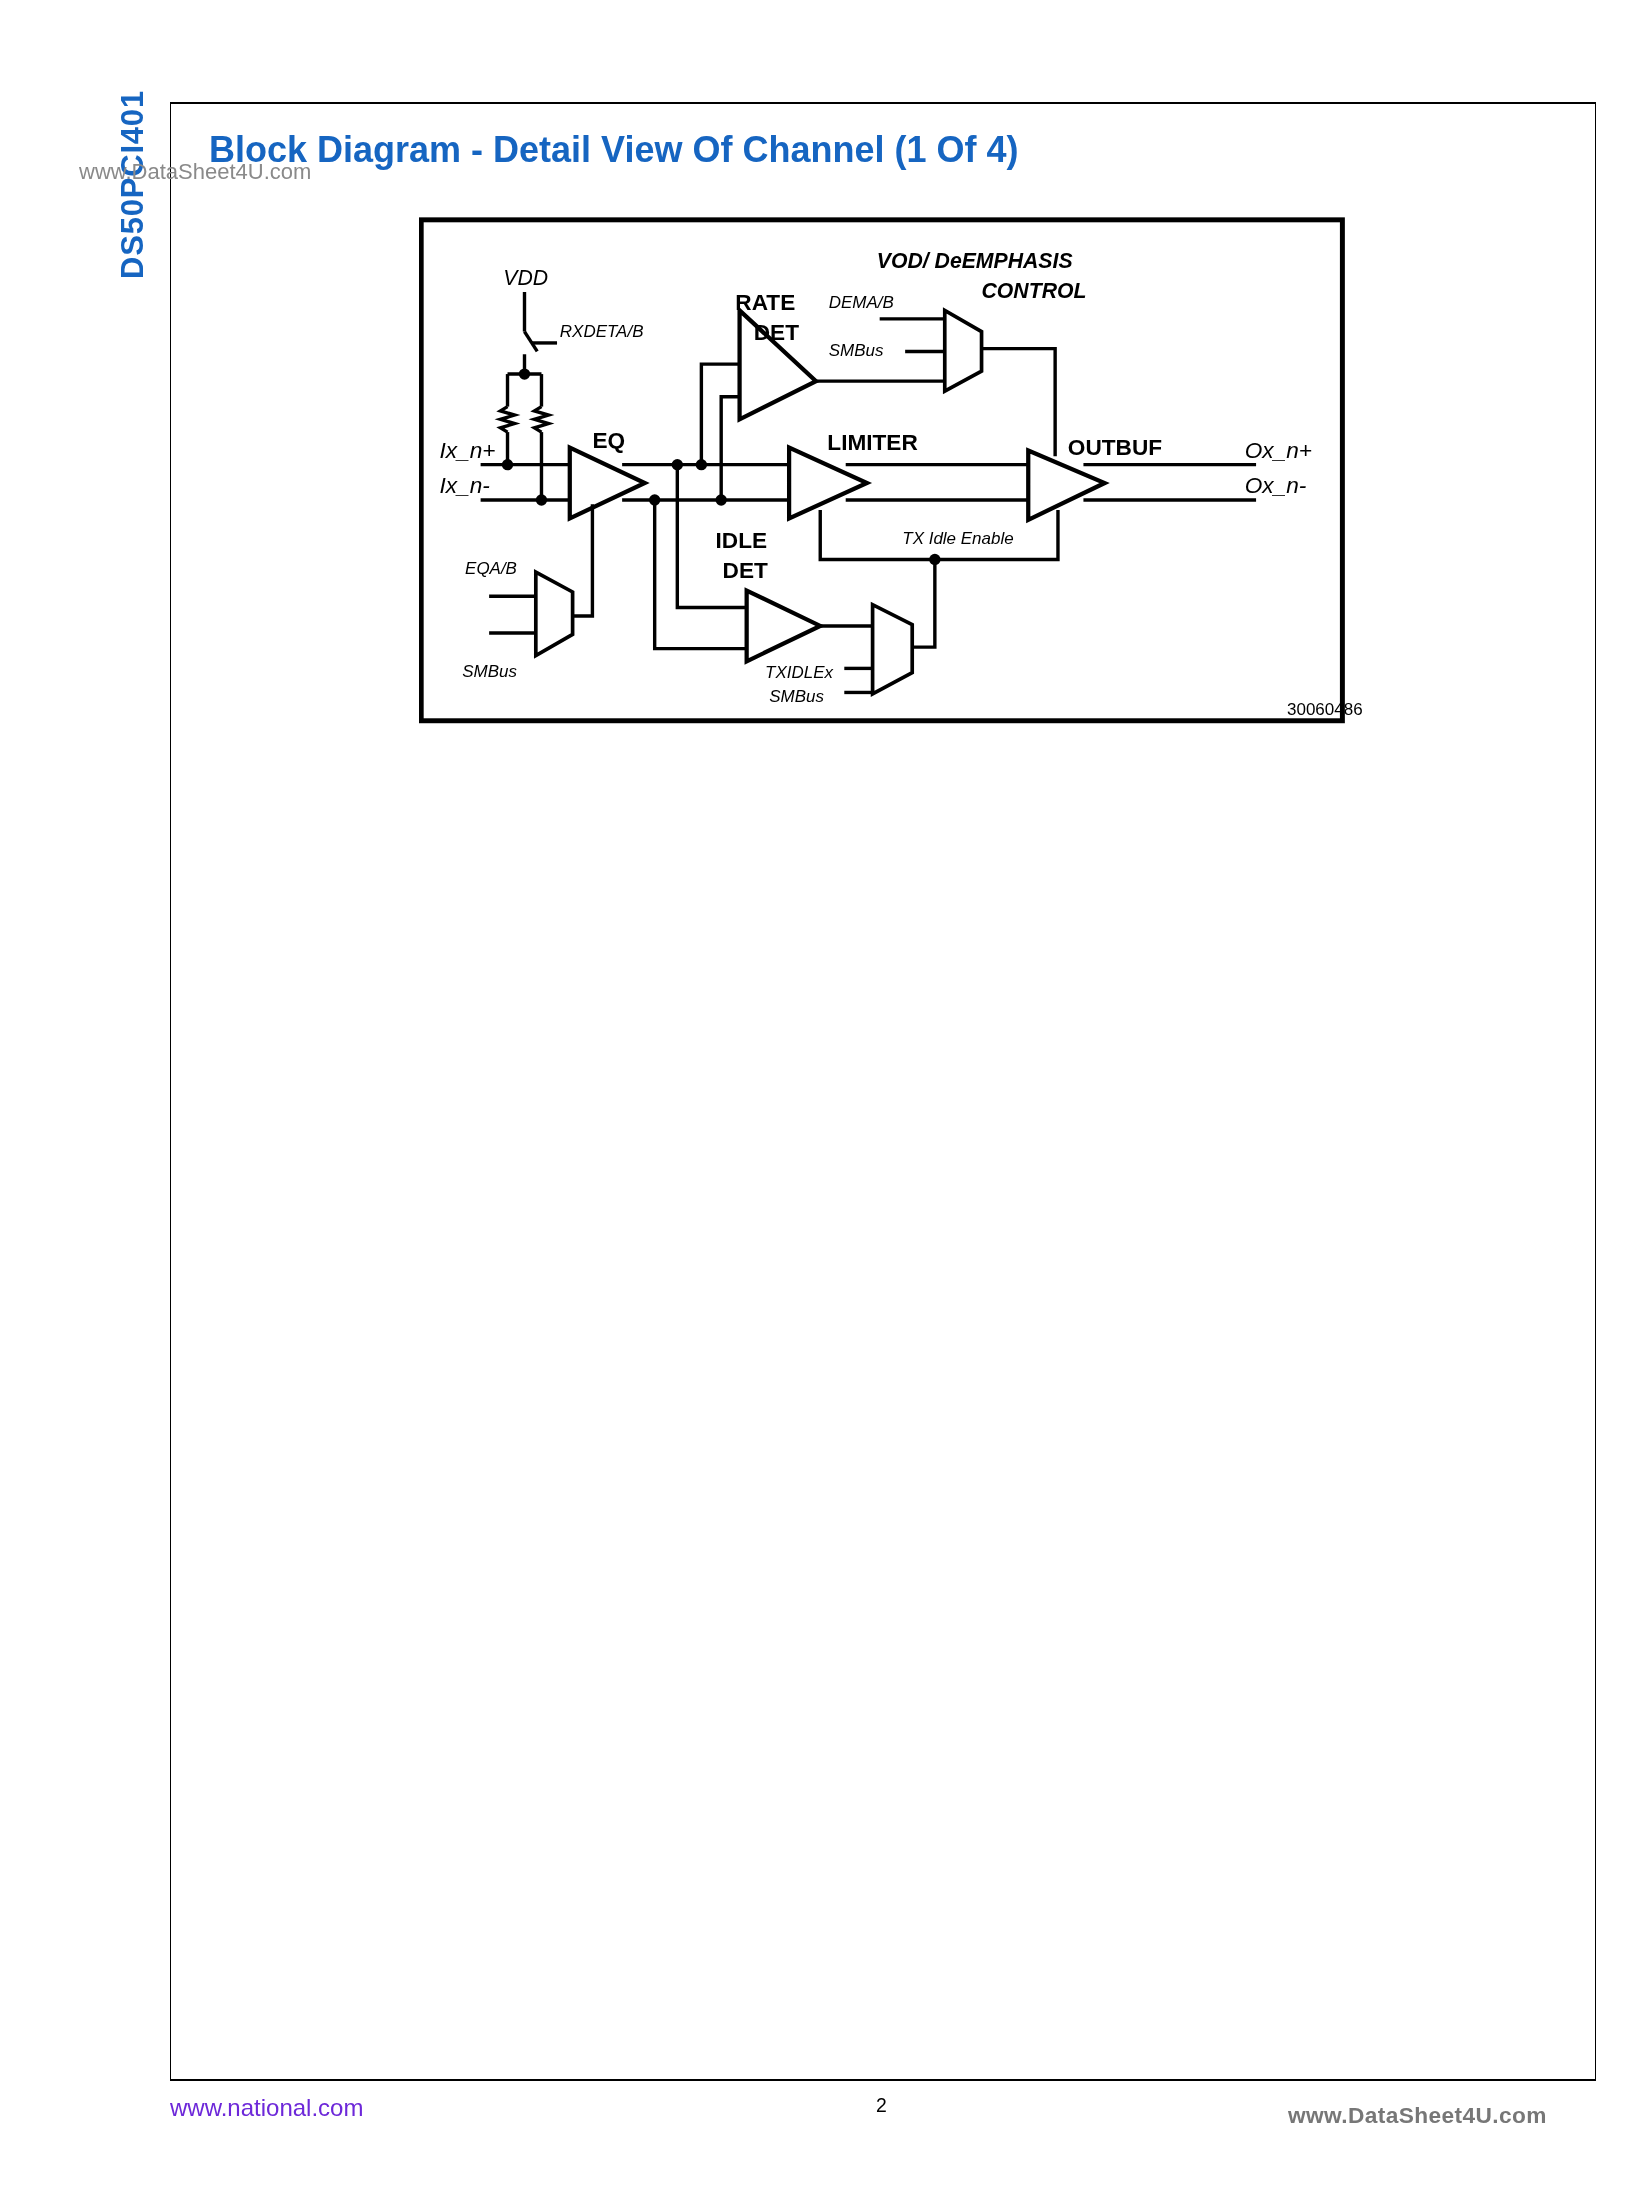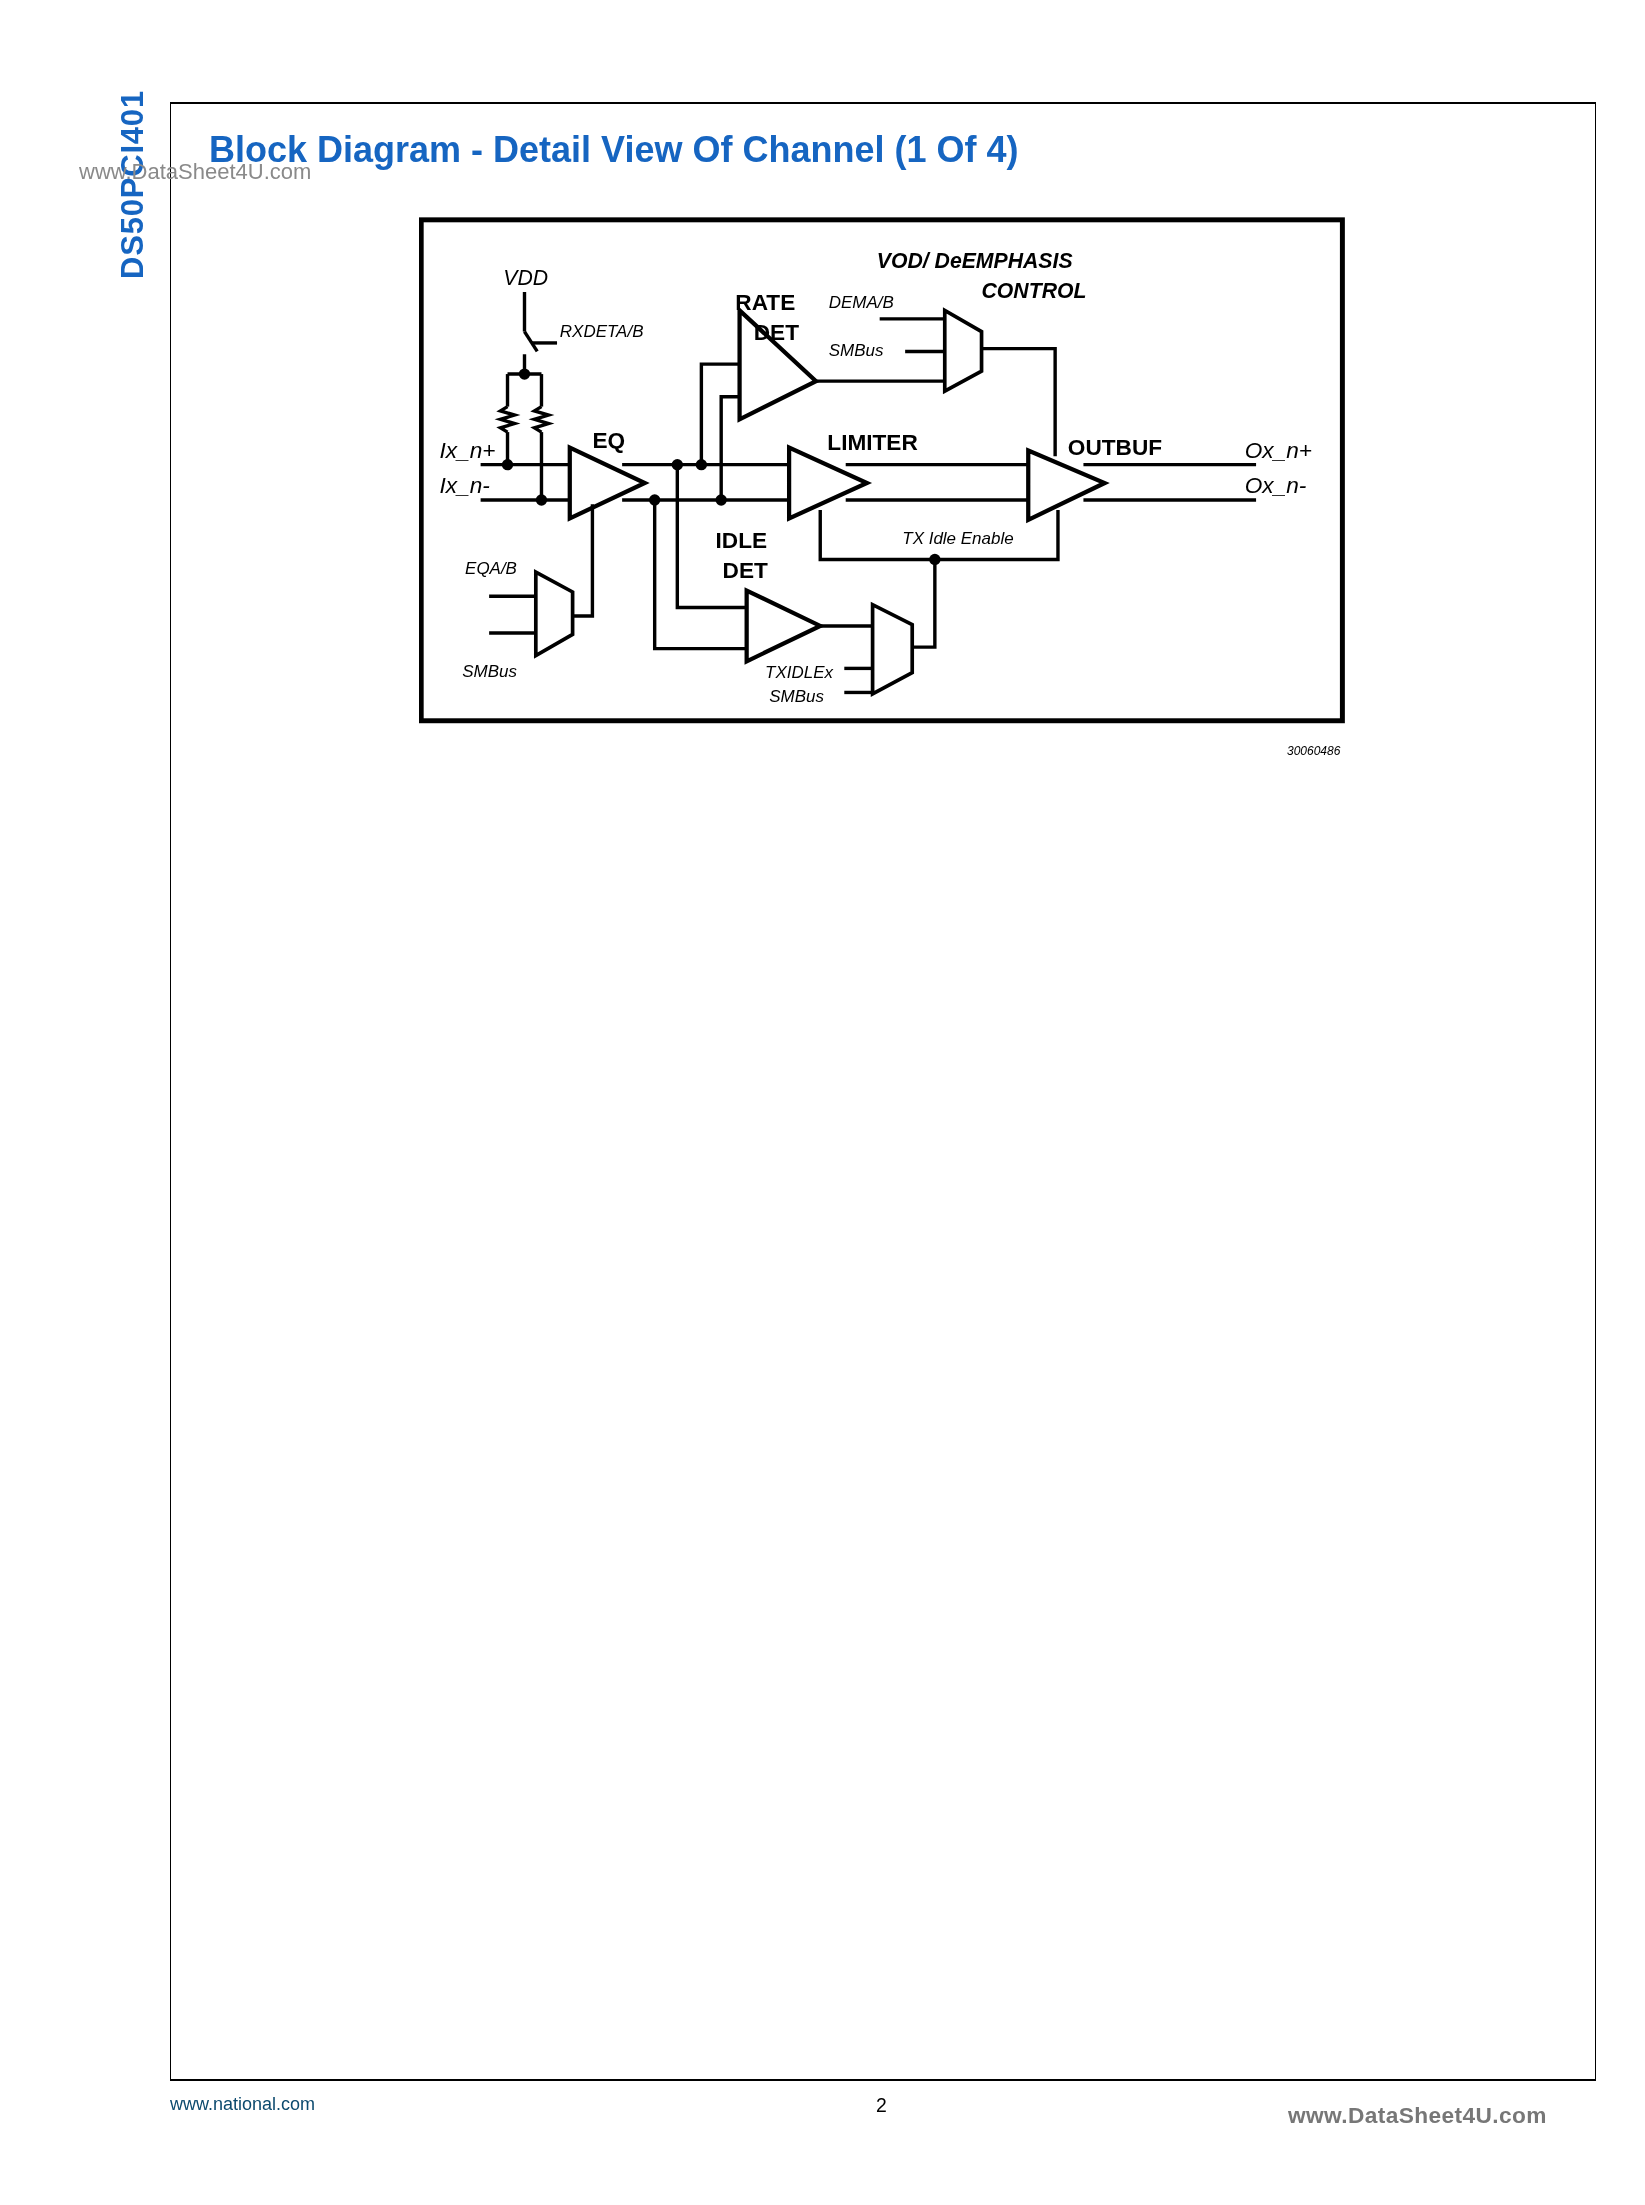--- a/index.html
+++ b/index.html
@@ -2,22 +2,22 @@
 <html style="font-size:13px"><head>
 <meta charset="utf-8">
 <style>
   html,body{margin:0;padding:0;background:#fff;}
   body{width:1645px;height:2205px;position:relative;overflow:hidden;font-family:"Liberation Sans",sans-serif;}
   .frame{position:absolute;left:170px;top:102px;width:1426px;height:1979px;border-top:2.4px solid #000;border-left:1.6px solid #000;border-right:1.6px solid #000;border-bottom:2.4px solid #000;box-sizing:border-box;}
   .side-title{position:absolute;left:115px;top:279px;transform:rotate(-90deg);transform-origin:0 0;color:#1665c1;font-weight:bold;font-size:31px;letter-spacing:0.8px;white-space:nowrap;}
   .watermark-top{position:absolute;left:79px;top:159px;color:#8a8a8a;font-size:22px;white-space:nowrap;}
   .page-title{position:absolute;left:209px;top:129px;color:#1665c1;font-weight:bold;font-size:36px;white-space:nowrap;}
   .diagram{position:absolute;left:419px;top:217px;width:927px;height:508px;}
-  .fig-id{position:absolute;left:1287px;top:744px;font-size:12px;color:#000;font-style:italic;}
-  .footer-left{position:absolute;left:170px;top:2094px;font-size:18px;color:#0c4a6e;}
+  .fig-id{position:absolute;left:1287px;top:700px;font-size:17px;color:#000;}
+  .footer-left{position:absolute;left:170px;top:2094px;font-size:24px;color:#6d28d9;}
   .footer-page{position:absolute;left:876px;top:2094px;font-size:19.4px;color:#000;}
   .footer-right{position:absolute;left:1288px;top:2102px;font-size:22.7px;color:#777;font-weight:bold;letter-spacing:0.4px;}
   svg text{font-family:"Liberation Sans",sans-serif;}
 </style>
 </head>
 <body>
 
 <div class="frame"></div>
 
 <div class="side-title">DS50PCI401</div>

